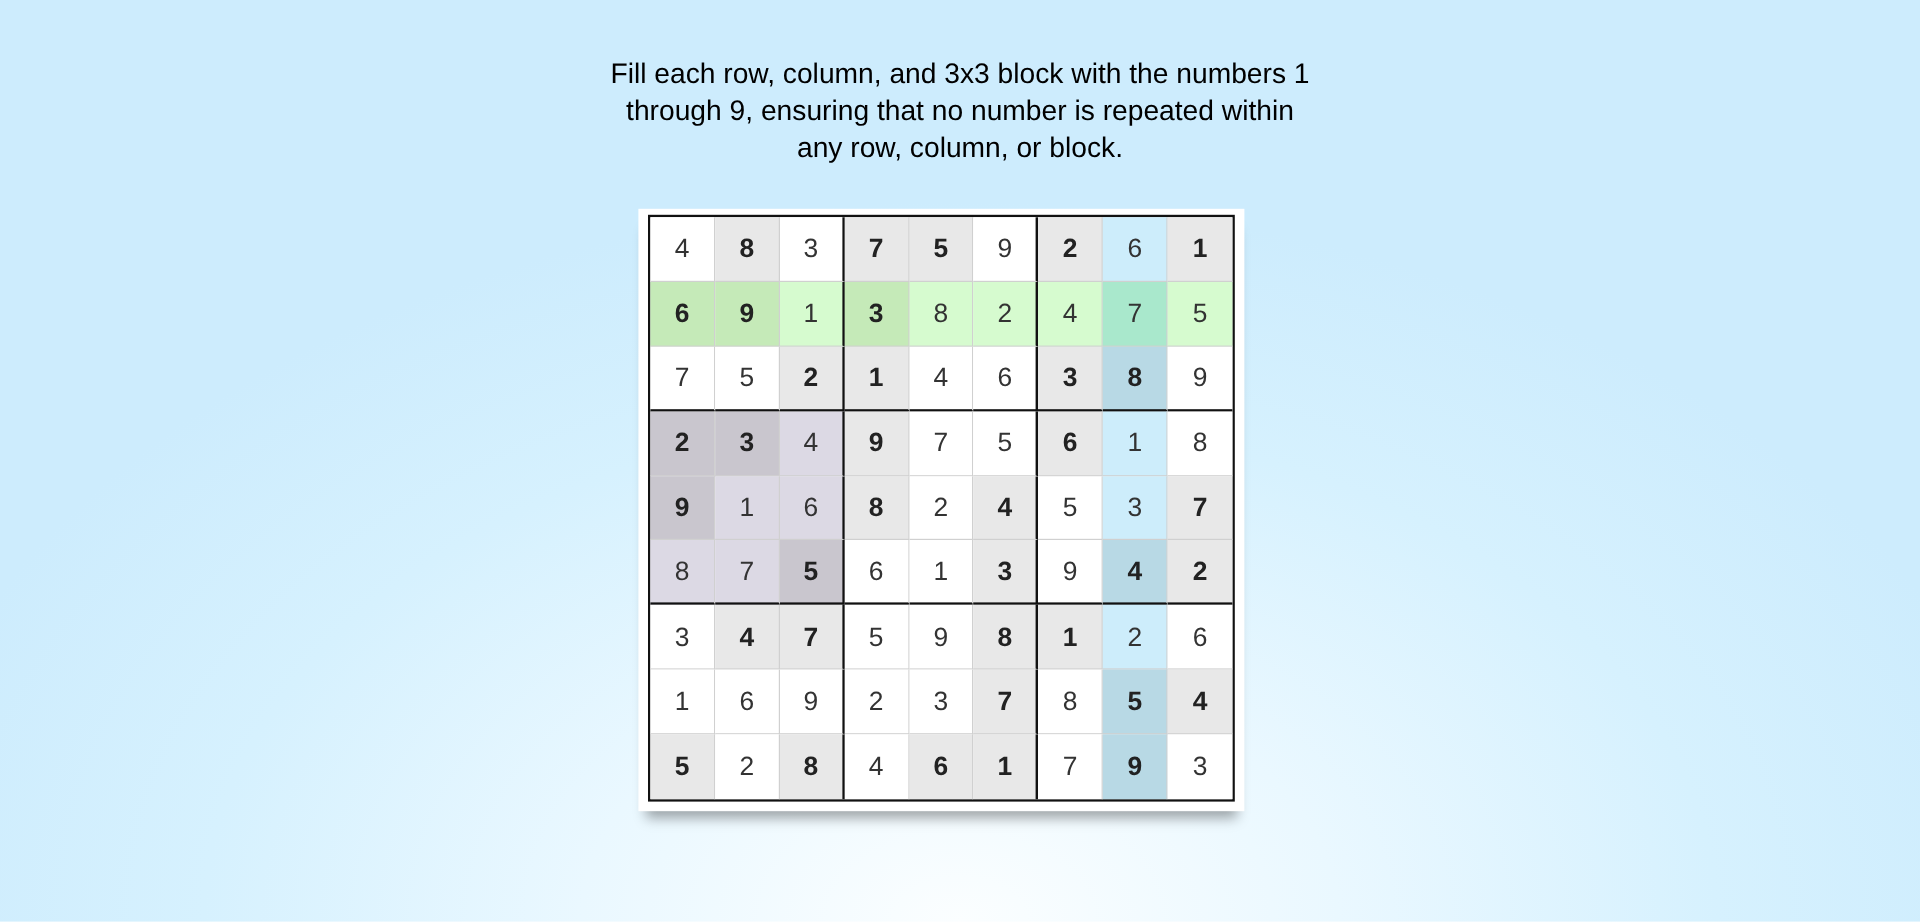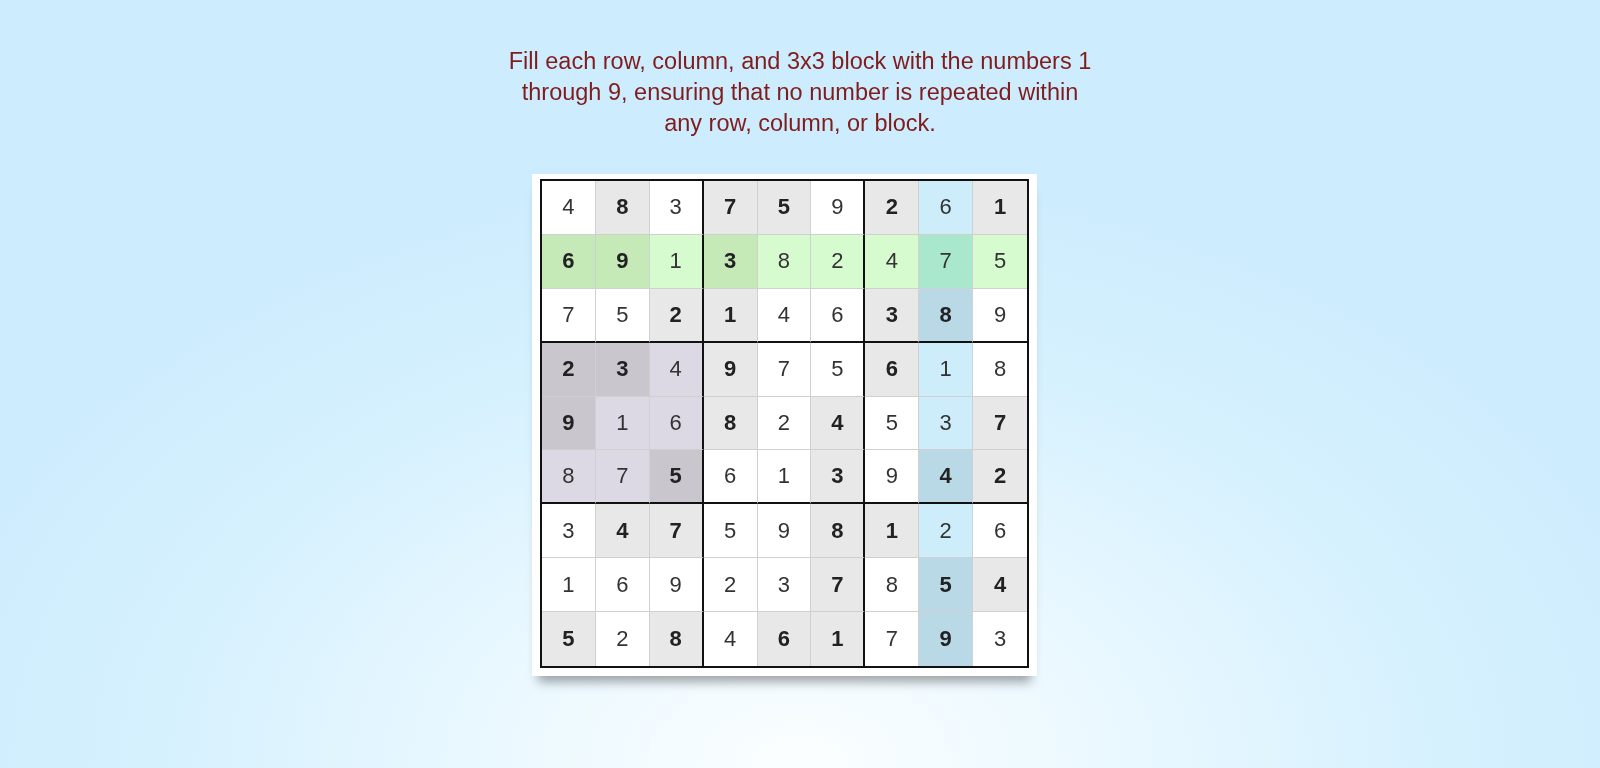--- a/index.html
+++ b/index.html
@@ -4,21 +4,21 @@
 <style>
   html, body { margin: 0; padding: 0; }
   body {
     width: 1600px; height: 768px; overflow: hidden;
     background: radial-gradient(ellipse 900px 600px at 50% 100%, #fbfeff 0%, #eaf8ff 35%, #d6f1fe 70%, #cdecfd 100%);
     font-family: "Liberation Sans", sans-serif;
     position: relative;
   }
   .instructions {
     position: absolute; left: 500px; top: 46px; width: 600px;
-    text-align: center; color: #7f1d1d; font-size: 23.5px; line-height: 31px;
+    text-align: center; color: #000000; font-size: 23.5px; line-height: 31px;
   }
   .card {
     position: absolute; left: 532px; top: 174px; width: 505px; height: 502px;
     background: #fff;
     box-shadow: 0 12px 10px -6px rgba(0,0,0,0.35);
   }
   .grid {
     position: absolute; left: 540px; top: 179px;
     width: 489px; height: 489px;
     border: 2px solid #111; box-sizing: border-box;

